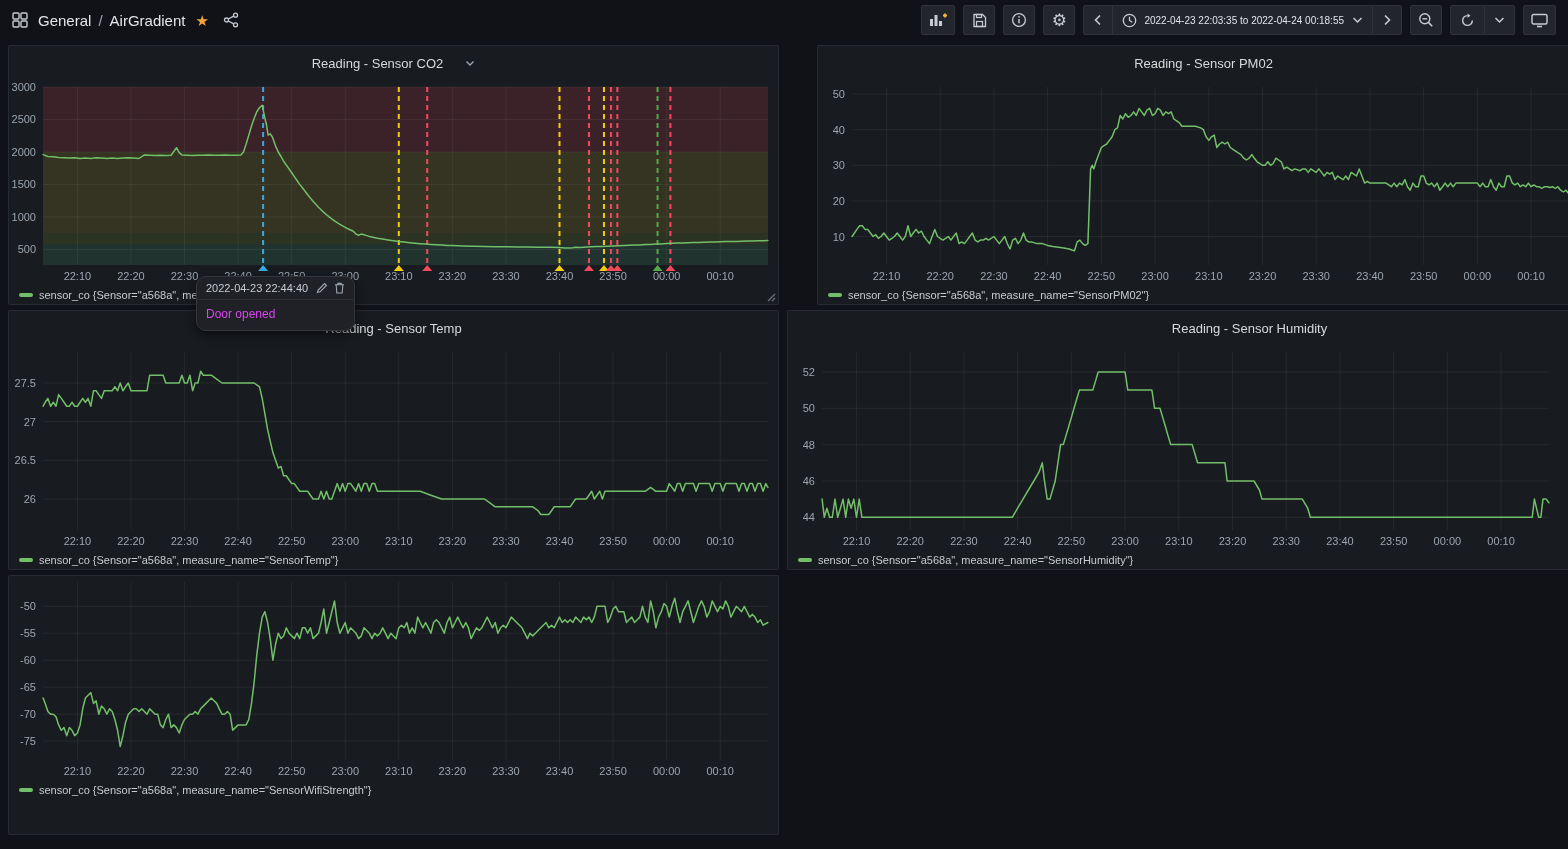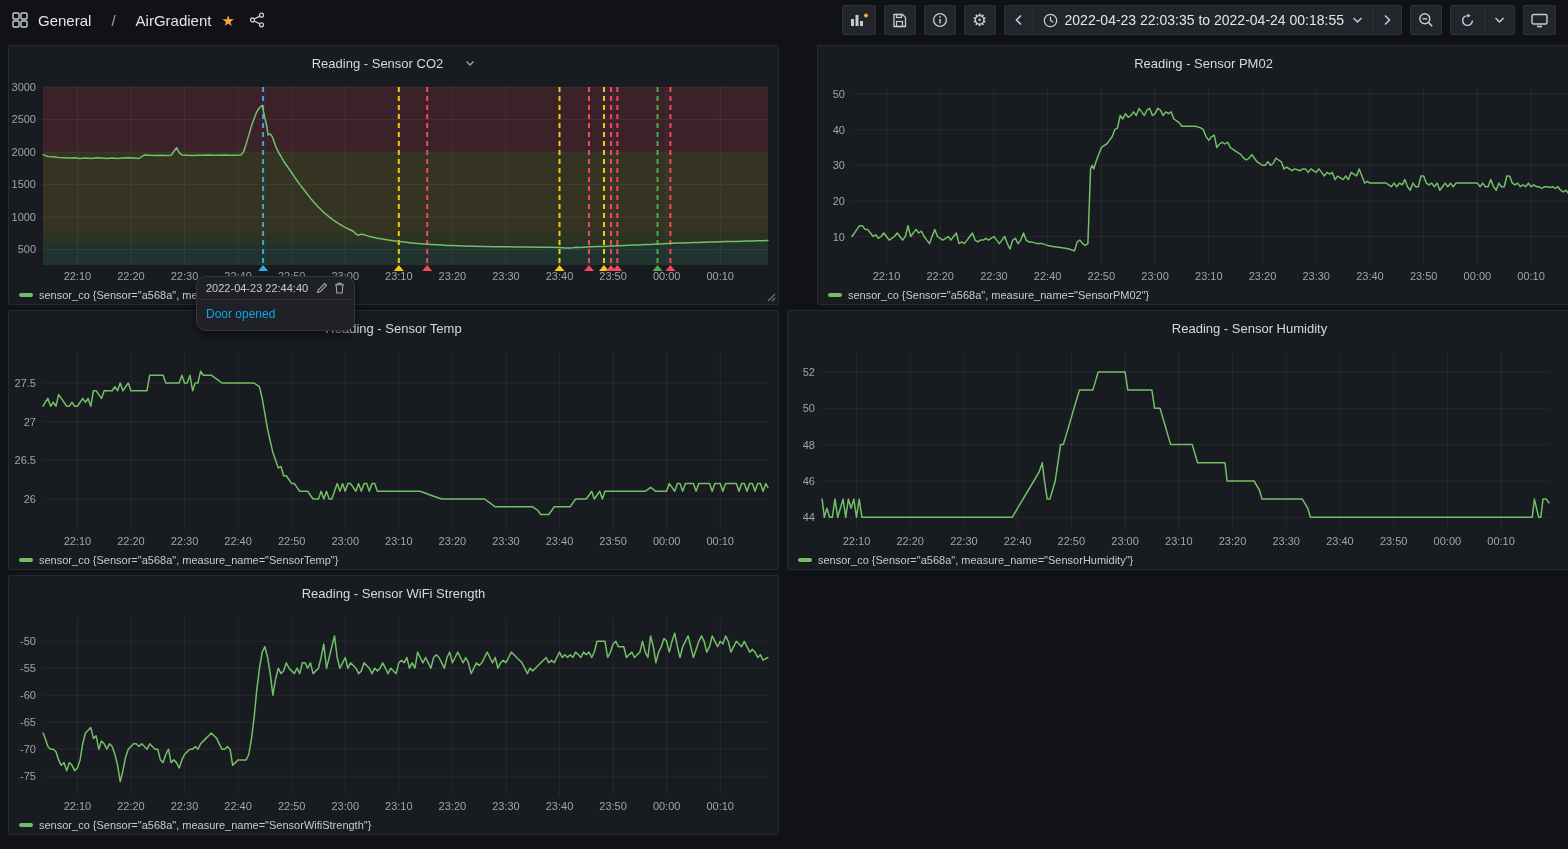--- a/index.html
+++ b/index.html
@@ -4,32 +4,32 @@
 <style>
   html,body{margin:0;padding:0;background:#0b0c0e;}
   *{box-sizing:border-box;}
   #app{position:relative;width:1568px;height:849px;background:#111217;overflow:hidden;
        font-family:"Liberation Sans","DejaVu Sans",sans-serif;color:#d8d9da;}
 
   
   .header{position:absolute;left:0;top:0;width:100%;height:40px;display:flex;
           align-items:center;justify-content:space-between;padding:0 12px;background:#111217;}
   .h-left{display:flex;align-items:center;gap:10px;}
-  .crumb{font-size:15px;color:#e3e4e8;display:flex;align-items:center;gap:20px;cursor:pointer;}
+  .crumb{font-size:15px;color:#e3e4e8;display:flex;align-items:center;gap:7px;cursor:pointer;}
   .crumb .sep{color:#9da5b0;}
   .star{font-size:15px;line-height:1;}
   .h-right{display:flex;align-items:center;gap:8px;}
   .tbtn{height:30px;min-width:32px;display:flex;align-items:center;justify-content:center;
         background:#22252b;border:1px solid #2f3338;border-radius:2px;color:#c7ccd1;
         cursor:pointer;padding:0 7px;}
   .tgroup{display:flex;align-items:stretch;height:30px;background:#22252b;
           border:1px solid #2f3338;border-radius:2px;overflow:hidden;}
   .tgroup .seg{display:flex;align-items:center;justify-content:center;padding:0 9px;cursor:pointer;}
   .tgroup .seg + .seg{border-left:1px solid #2f3338;}
-  .timetext{font-size:14px;font-weight:500;color:#e3e4e8;margin:0 8px 0 7px;white-space:nowrap;}
+  .timetext{font-size:10px;font-weight:500;color:#e3e4e8;margin:0 8px 0 7px;white-space:nowrap;}
   svg.ic{display:block;}
   .gear-glyph{font-size:17px;line-height:1;color:#c7ccd1;}
 
   
   .panel{position:absolute;background:#181b1f;border:1px solid rgba(204,204,220,0.09);
          border-radius:2px;}
   #panel-co2{left:8px;top:45px;width:771px;height:260px;}
   #panel-pm02{left:817px;top:45px;width:773px;height:260px;}
   #panel-temp{left:8px;top:310px;width:771px;height:260px;}
   #panel-humidity{left:787px;top:310px;width:925px;height:260px;}
@@ -43,21 +43,21 @@
   .resize-handle{position:absolute;right:2px;bottom:2px;}
 
   
   .anno-tip{position:absolute;left:196px;top:276px;min-width:136px;z-index:30;
             background:#1f2126;border:1px solid #35373d;border-radius:10px;
             box-shadow:0 4px 10px rgba(0,0,0,0.55);}
   .anno-head{display:flex;align-items:center;gap:8px;padding:5px 9px;}
   .anno-time{font-size:11px;color:#c7ccd1;white-space:nowrap;}
   .anno-actions{display:flex;align-items:center;gap:6px;color:#9da5b0;}
   .anno-actions span{cursor:pointer;display:flex;}
-  .anno-body{padding:7px 9px 9px 9px;font-size:12px;color:#0ea5e9;
+  .anno-body{padding:7px 9px 9px 9px;font-size:12px;color:#d946ef;
              border-top:1px solid rgba(255,255,255,0.06);}
 </style>
 </head>
 <body>
 
 <div id="app">
 
   <div class="header">
     <div class="h-left">
       <svg class="ic" width="16" height="16" viewBox="0 0 16 16">
@@ -383,23 +383,20 @@
           <text x="713.084823407714" y="199" text-anchor="middle" fill="#9da5b0" font-size="11px">00:10</text>
           <polyline points="34.1,153.1 36.3,171.3 38.9,162.2 41.6,171.3 44.3,171.3 47.0,153.1 49.7,171.3 52.4,162.2 55.1,153.1 57.7,171.3 60.4,153.1 63.1,162.2 65.8,153.1 68.5,171.3 71.2,153.1 73.9,171.3 79.2,171.3 90.0,171.3 100.7,171.3 111.5,171.3 122.2,171.3 132.9,171.3 143.7,171.3 154.4,171.3 165.2,171.3 175.9,171.3 186.7,171.3 197.4,171.3 208.1,171.3 218.9,171.3 224.3,171.3 229.6,162.2 235.0,153.1 240.4,144.0 245.8,135.0 251.1,125.9 254.3,116.8 256.5,135.0 259.2,153.1 261.9,153.1 264.6,144.0 267.2,135.0 269.9,116.8 272.6,98.6 275.3,98.6 278.0,89.6 280.7,80.5 283.4,71.4 286.0,62.3 288.7,53.2 291.4,44.1 294.1,44.1 299.5,44.1 304.8,44.1 307.5,35.1 310.2,26.0 315.6,26.0 321.0,26.0 326.3,26.0 331.7,26.0 337.1,26.0 339.8,44.1 342.4,44.1 347.8,44.1 353.2,44.1 358.6,44.1 363.9,44.1 366.6,62.3 369.3,62.3 372.0,62.3 374.7,71.4 377.4,80.5 380.0,89.6 382.7,98.6 385.4,98.6 390.8,98.6 396.2,98.6 401.5,98.6 404.2,98.6 406.9,107.7 409.6,116.8 412.3,116.8 417.6,116.8 423.0,116.8 428.4,116.8 433.8,116.8 437.0,116.8 439.1,135.0 444.5,135.0 449.9,135.0 455.2,135.0 460.6,135.0 466.0,135.0 471.4,144.0 474.0,153.1 476.7,153.1 482.1,153.1 487.5,153.1 492.8,153.1 498.2,153.1 503.6,153.1 509.0,153.1 514.3,153.1 519.7,162.2 522.4,171.3 525.1,171.3 551.9,171.3 578.8,171.3 605.7,171.3 632.5,171.3 659.4,171.3 686.2,171.3 713.1,171.3 739.9,171.3 744.2,171.3 746.4,153.1 748.5,162.2 750.7,171.3 752.8,171.3 755.0,153.1 758.2,153.1 760.9,156.8" fill="none" stroke="#73bf69" stroke-width="1.5" stroke-linejoin="round" stroke-linecap="round"></polyline>
         </svg></div>
     <div class="legend">
       <span class="swatch"></span>
       <span class="legend-text">sensor_co {Sensor="a568a", measure_name="SensorHumidity"}</span>
     </div>
   </div>
 
   <div class="panel" id="panel-wifi">
-    <div class="panel-title">
-      <span>Reading - Sensor WiFi Strength</span>
-    </div>
     <div class="chart-box"><svg width="769" height="204">
           <line x1="34" x2="759" y1="165.12121212121212" y2="165.12121212121212" stroke="rgba(204,204,220,0.08)" stroke-width="1"></line>
           <text x="27" y="169.12121212121212" text-anchor="end" fill="#9da5b0" font-size="11px">-75</text>
           <line x1="34" x2="759" y1="138.15151515151516" y2="138.15151515151516" stroke="rgba(204,204,220,0.08)" stroke-width="1"></line>
           <text x="27" y="142.15151515151516" text-anchor="end" fill="#9da5b0" font-size="11px">-70</text>
           <line x1="34" x2="759" y1="111.18181818181819" y2="111.18181818181819" stroke="rgba(204,204,220,0.08)" stroke-width="1"></line>
           <text x="27" y="115.18181818181819" text-anchor="end" fill="#9da5b0" font-size="11px">-65</text>
           <line x1="34" x2="759" y1="84.21212121212122" y2="84.21212121212122" stroke="rgba(204,204,220,0.08)" stroke-width="1"></line>
           <text x="27" y="88.21212121212122" text-anchor="end" fill="#9da5b0" font-size="11px">-60</text>
           <line x1="34" x2="759" y1="57.24242424242425" y2="57.24242424242425" stroke="rgba(204,204,220,0.08)" stroke-width="1"></line>

